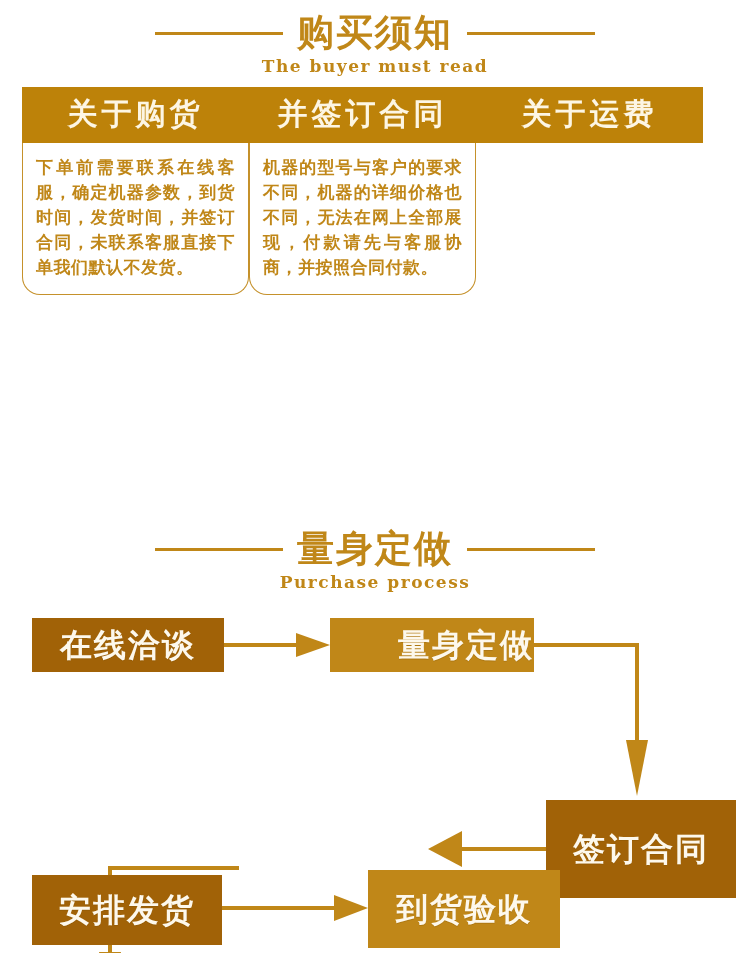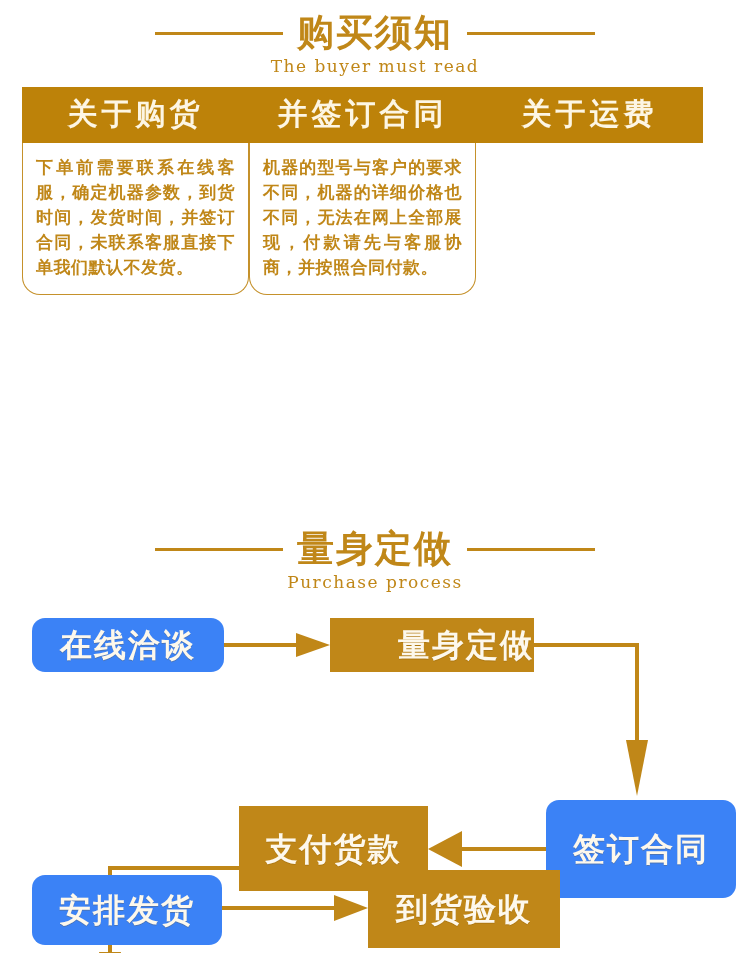--- a/index.html
+++ b/index.html
@@ -43,20 +43,21 @@
     white-space: nowrap;
     font-family: "DejaVu Sans", "Liberation Sans", sans-serif;
   }
   .title-en {
     font-size: 17px;
     color: #c08718;
     letter-spacing: 1.5px;
     margin-top: 3px;
     font-family: "DejaVu Serif", "Liberation Serif", serif;
     white-space: nowrap;
+    font-weight: bold;
   }
 
   
   .cards {
     position: absolute;
     top: 87px;
     left: 22px;
     width: 706px;
     display: flex;
   }
@@ -115,21 +116,21 @@
     align-items: center;
     justify-content: center;
     color: #fdf8ec;
     font-size: 32px;
     font-weight: bold;
     letter-spacing: 2px;
     line-height: 1;
     font-family: "DejaVu Sans", "Liberation Sans", sans-serif;
     text-shadow: 0 1px 0 rgba(120,75,0,.25);
   }
-  .node.light { background: #3b82f6; border-radius: 13px; }
+  .node.light { background: #a16207; }
   .node.dark  { background: #c08718; }
 </style>
 </head>
 <body>
 
 <div class="section-title" style="top:14px;">
   <div class="title-row">
     <span class="title-rule"></span>
     <span class="title-cn">购买须知</span>
     <span class="title-rule"></span>
@@ -203,23 +204,20 @@
   </div>
 
   <div class="node dark" style="left:330px; top:18px;  width:204px; height:54px;justify-content:flex-end;">
     <span>量身定做</span>
   </div>
 
   <div class="node light" style="left:546px; top:200px; width:190px; height:98px;">
     <span>签订合同</span>
   </div>
 
-  <div class="node dark" style="left:239px; top:206px; width:189px; height:85px;">
-    <span>支付货款</span>
-  </div>
 
   <div class="node light" style="left:32px;  top:275px; width:190px; height:70px;">
     <span>安排发货</span>
   </div>
 
   <div class="node dark" style="left:368px; top:270px; width:192px; height:78px;">
     <span>到货验收</span>
   </div>
 
 </div>

